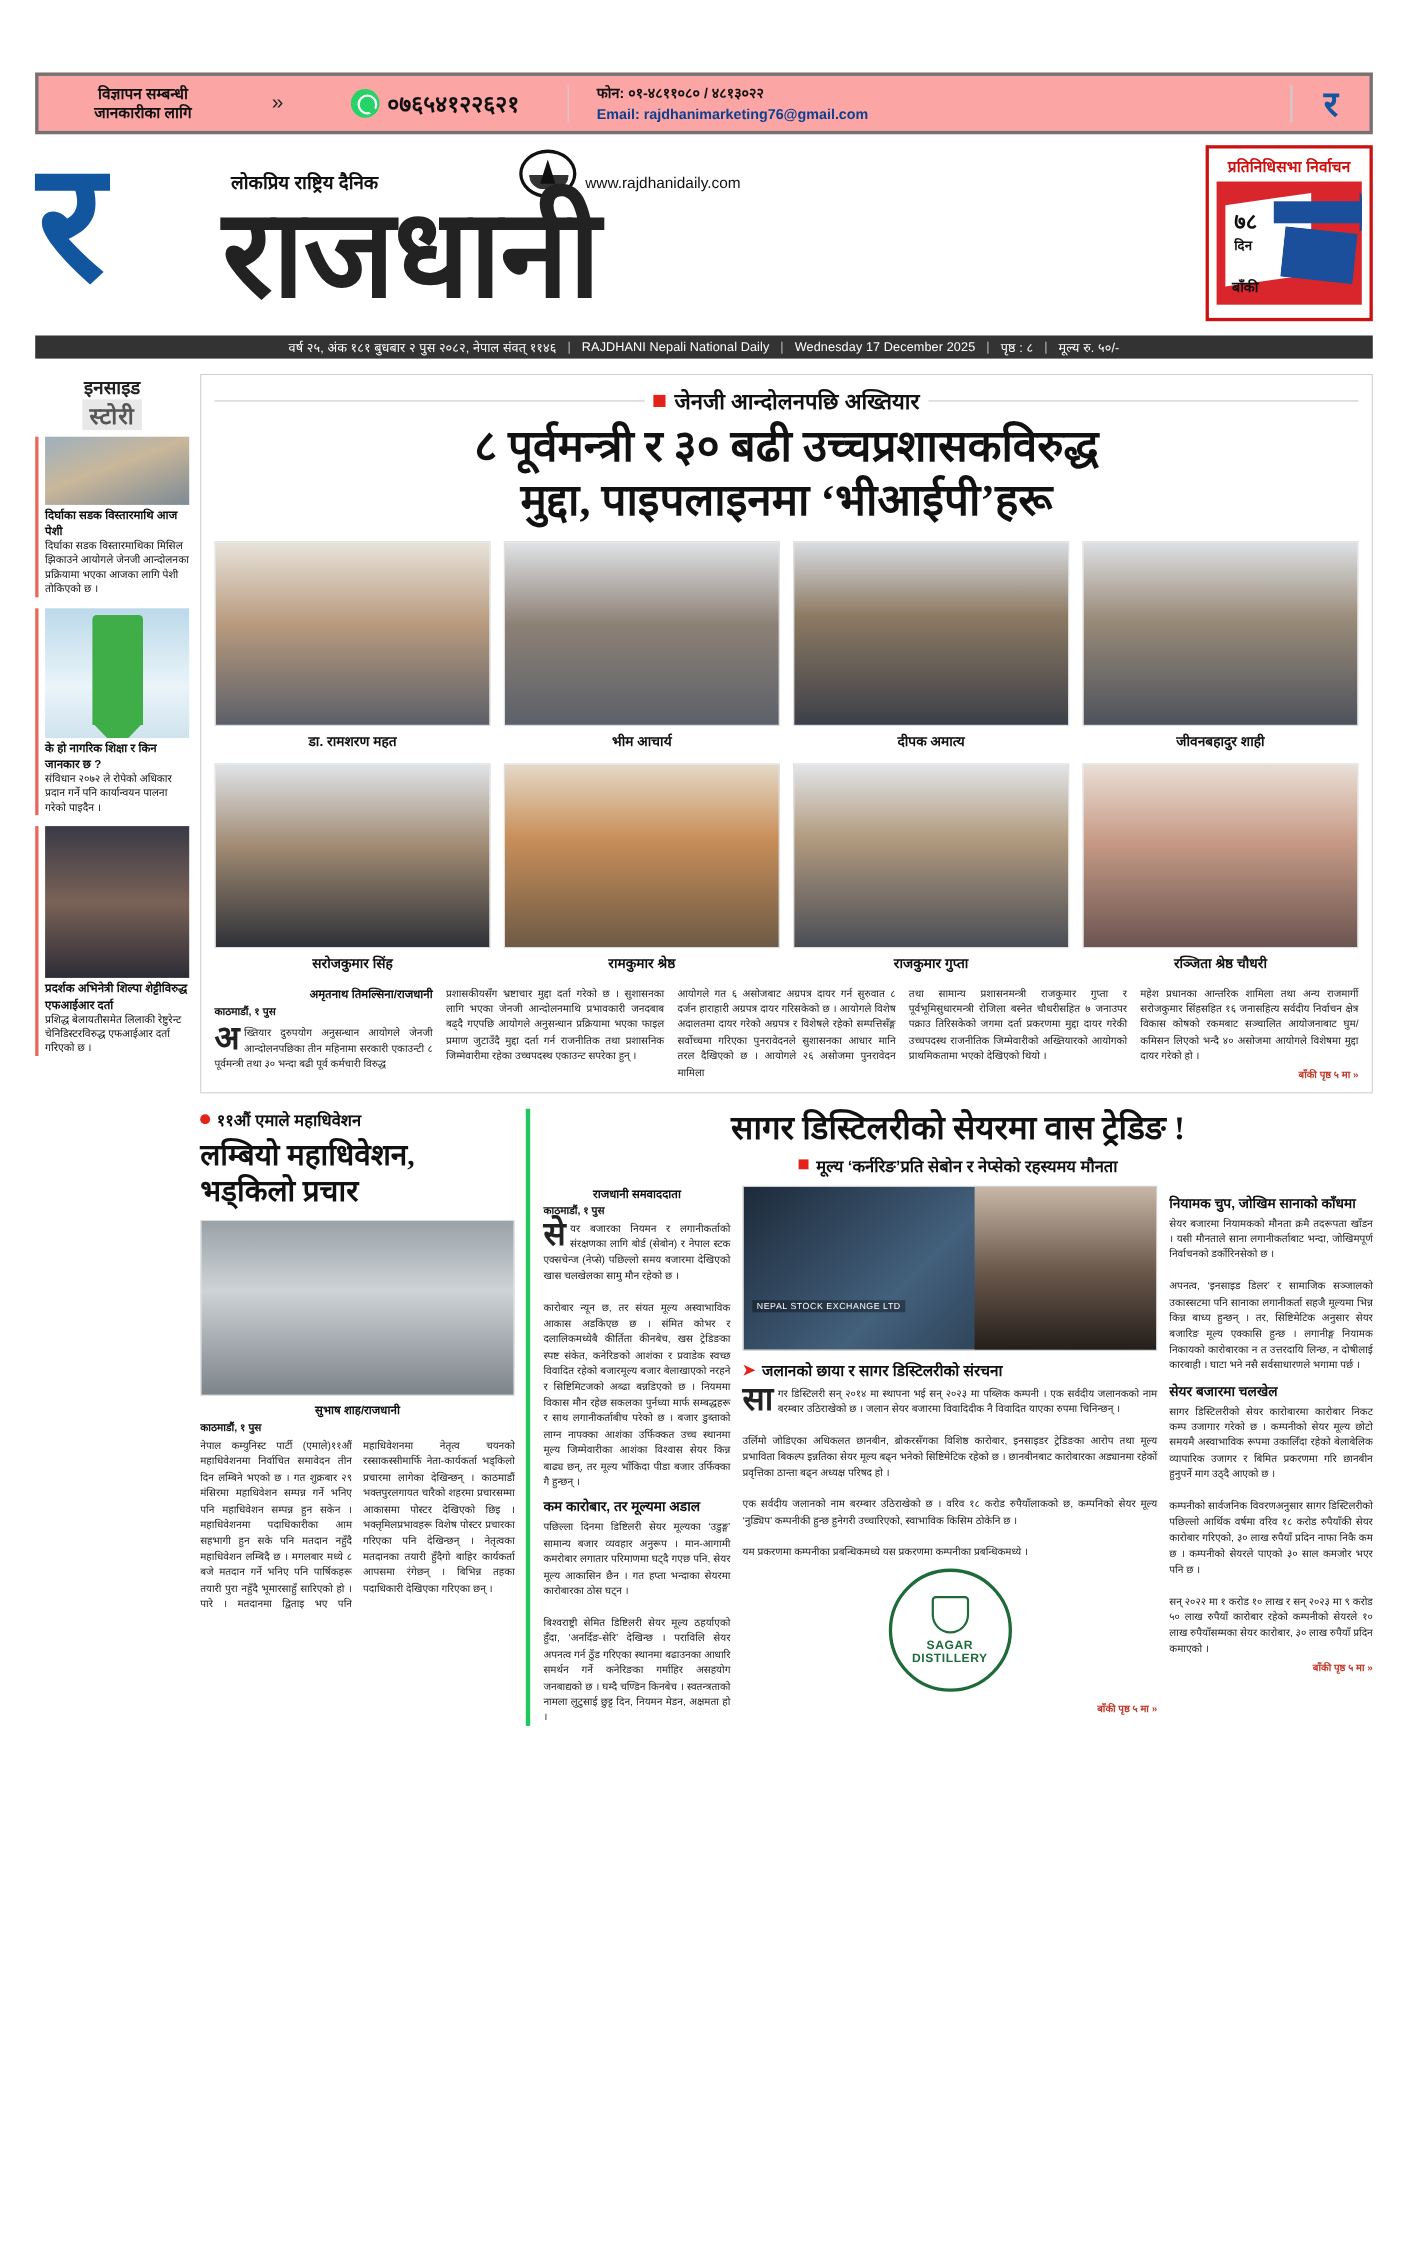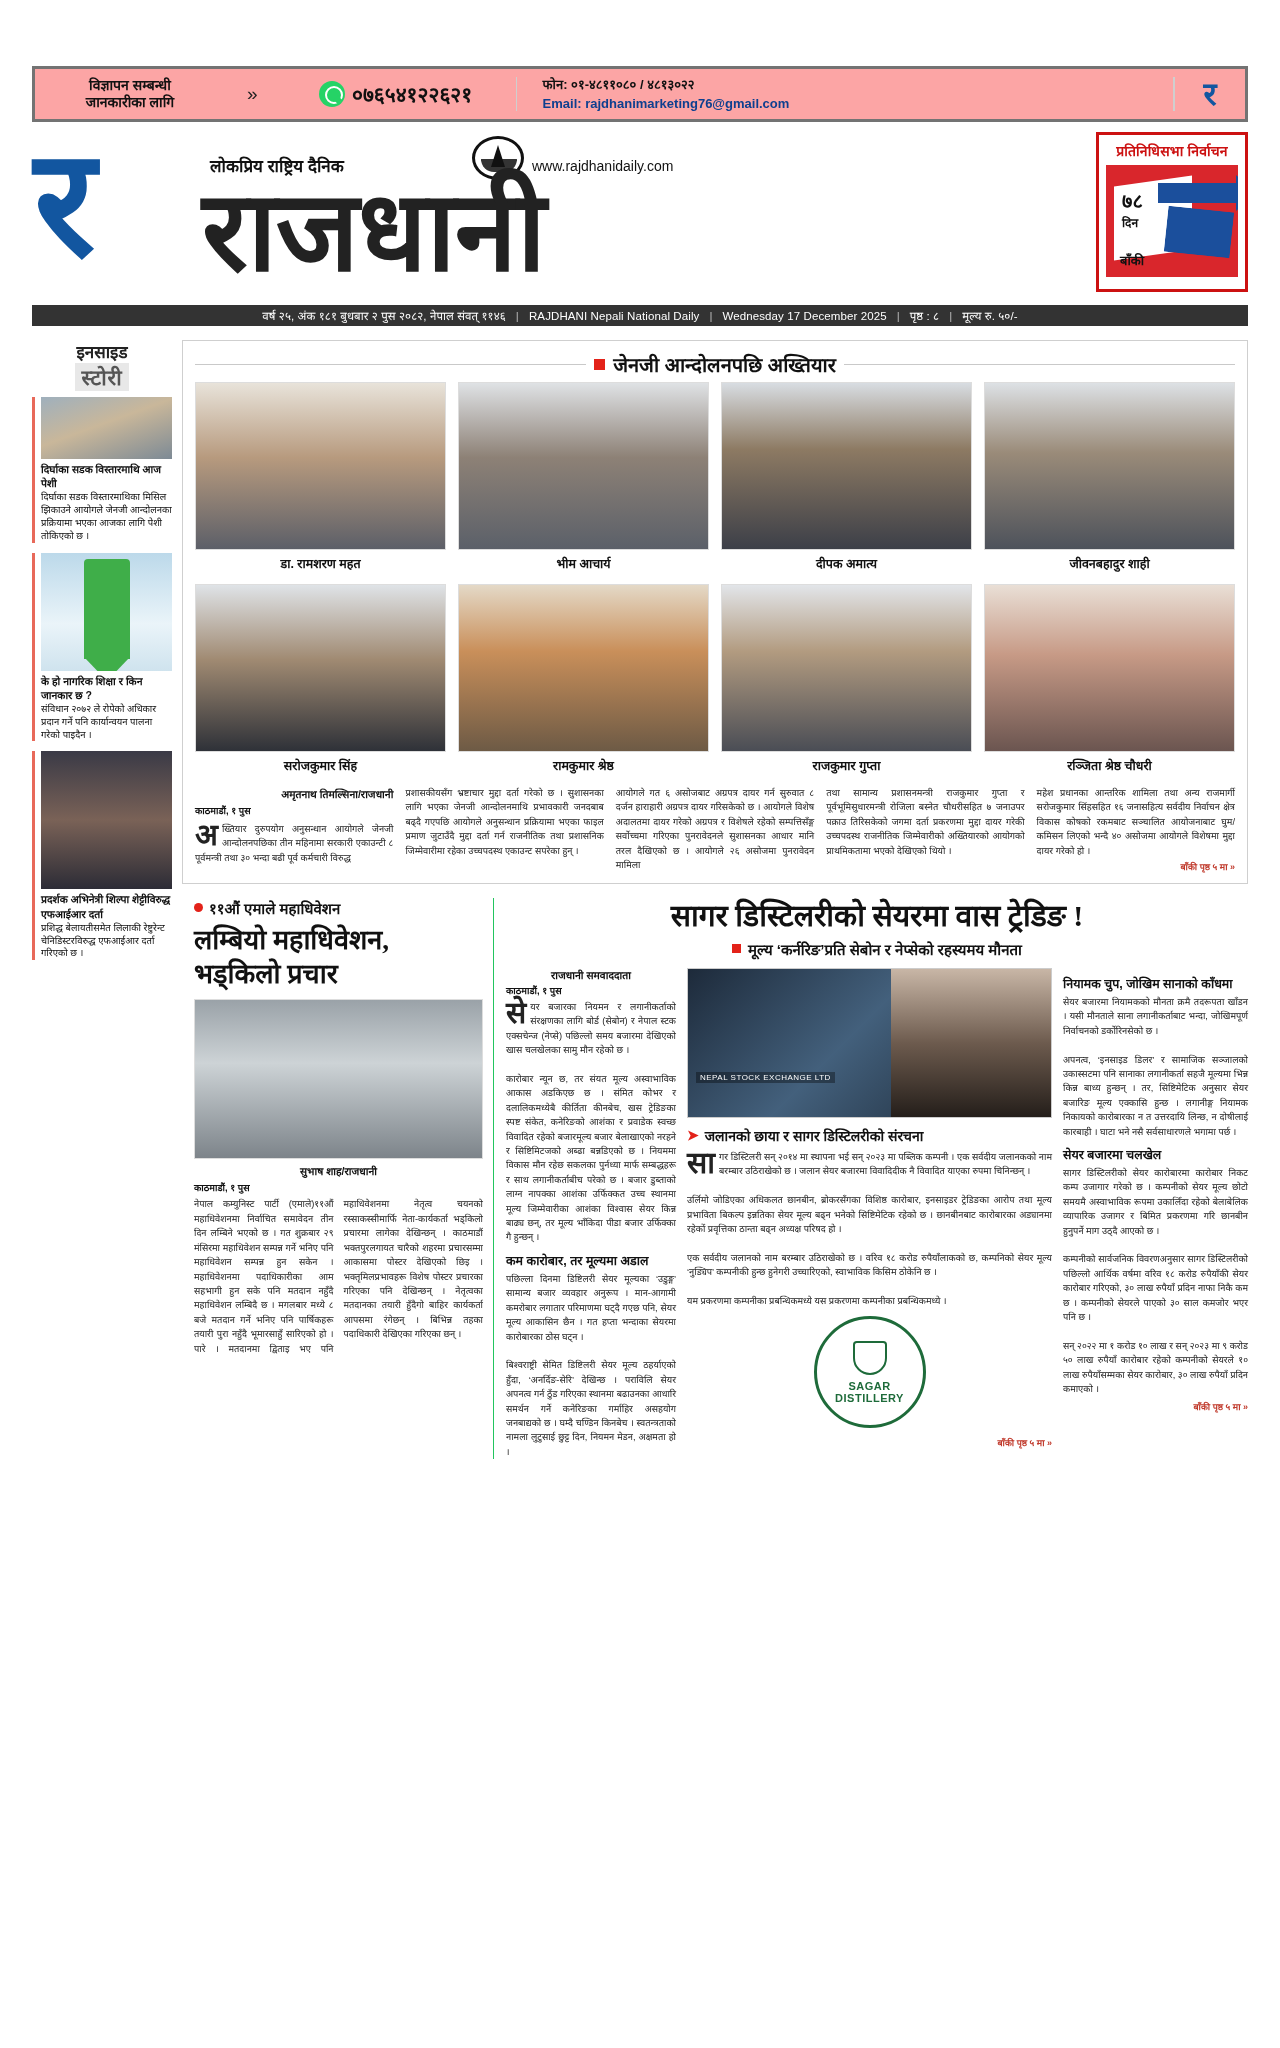--- a/index.html
+++ b/index.html
@@ -136,21 +136,21 @@
 
   .lead-text { display:grid; grid-template-columns:repeat(5,1fr); gap:12px; margin-top:12px; }
   .ltcol { font-size:9.3px; line-height:1.55; text-align:justify; color:#222; }
   .byline { font-size:10.5px; font-weight:800; text-align:right; color:#111; }
   .place { font-size:9.5px; font-weight:700; color:#111; margin:2px 0 3px;}
   .dropcap::first-letter{ float:left; font-size:30px; line-height:26px; font-weight:800; padding-right:4px; }
   .jump { font-size:9px; font-weight:800; color:#c0392b; text-align:right; display:block; margin-top:3px;}
 
   
   .lower { display:flex; gap:12px; margin-top:14px; }
-  .lower-left { width:300px; flex:0 0 300px; border-right:1px solid #22c55e; padding-right:10px;margin-left:12px;}
+  .lower-left { width:300px; flex:0 0 300px; border-right:4px solid #22c55e; padding-right:10px;}
   .lower-right { flex:1; }
   .sec-kicker { display:flex; align-items:center; gap:6px; font-size:15px; font-weight:800; color:#111; }
   .dot-red { width:9px; height:9px; background:#e32219; border-radius:50%; }
   .ll-title { font-size:27px; line-height:1.25; font-weight:800; color:#111; margin-top:6px;
      font-family:"Liberation Serif", serif;}
   .ll-photo { width:100%; height:160px; margin-top:8px;
      background:linear-gradient(180deg,#9aa2a8 0%,#cdd3d6 40%,#7d848a 100%); border:1px solid #ddd;}
   .ll-byline { font-size:10.5px; font-weight:800; text-align:center; margin-top:5px; color:#111;}
   .ll-place { font-size:9.5px; font-weight:700; margin:3px 0; color:#111; }
   .ll-cols { column-count:2; column-gap:10px; font-size:9.3px; line-height:1.55; text-align:justify; color:#222; margin-top:3px;}
@@ -283,20 +283,24 @@
 
     <div class="main-col">
 
       <div class="lead-box">
         <div class="kicker-row">
           <div class="kicker-line"></div>
           <div class="kicker-sq"></div>
           <div class="kicker-txt">जेनजी आन्दोलनपछि अख्तियार</div>
           <div class="kicker-line"></div>
         </div>
+        <div class="lead-title">
+          <div>८ पूर्वमन्त्री र ३० बढी उच्चप्रशासकविरुद्ध</div>
+          <div>मुद्दा, पाइपलाइनमा ‘भीआईपी’हरू</div>
+        </div>
 
         <div class="photo-grid">
           <div class="pcell">
             <div class="pimg a"></div>
             <div class="pname">डा. रामशरण महत</div>
           </div>
           <div class="pcell">
             <div class="pimg b"></div>
             <div class="pname">भीम आचार्य</div>
           </div>

